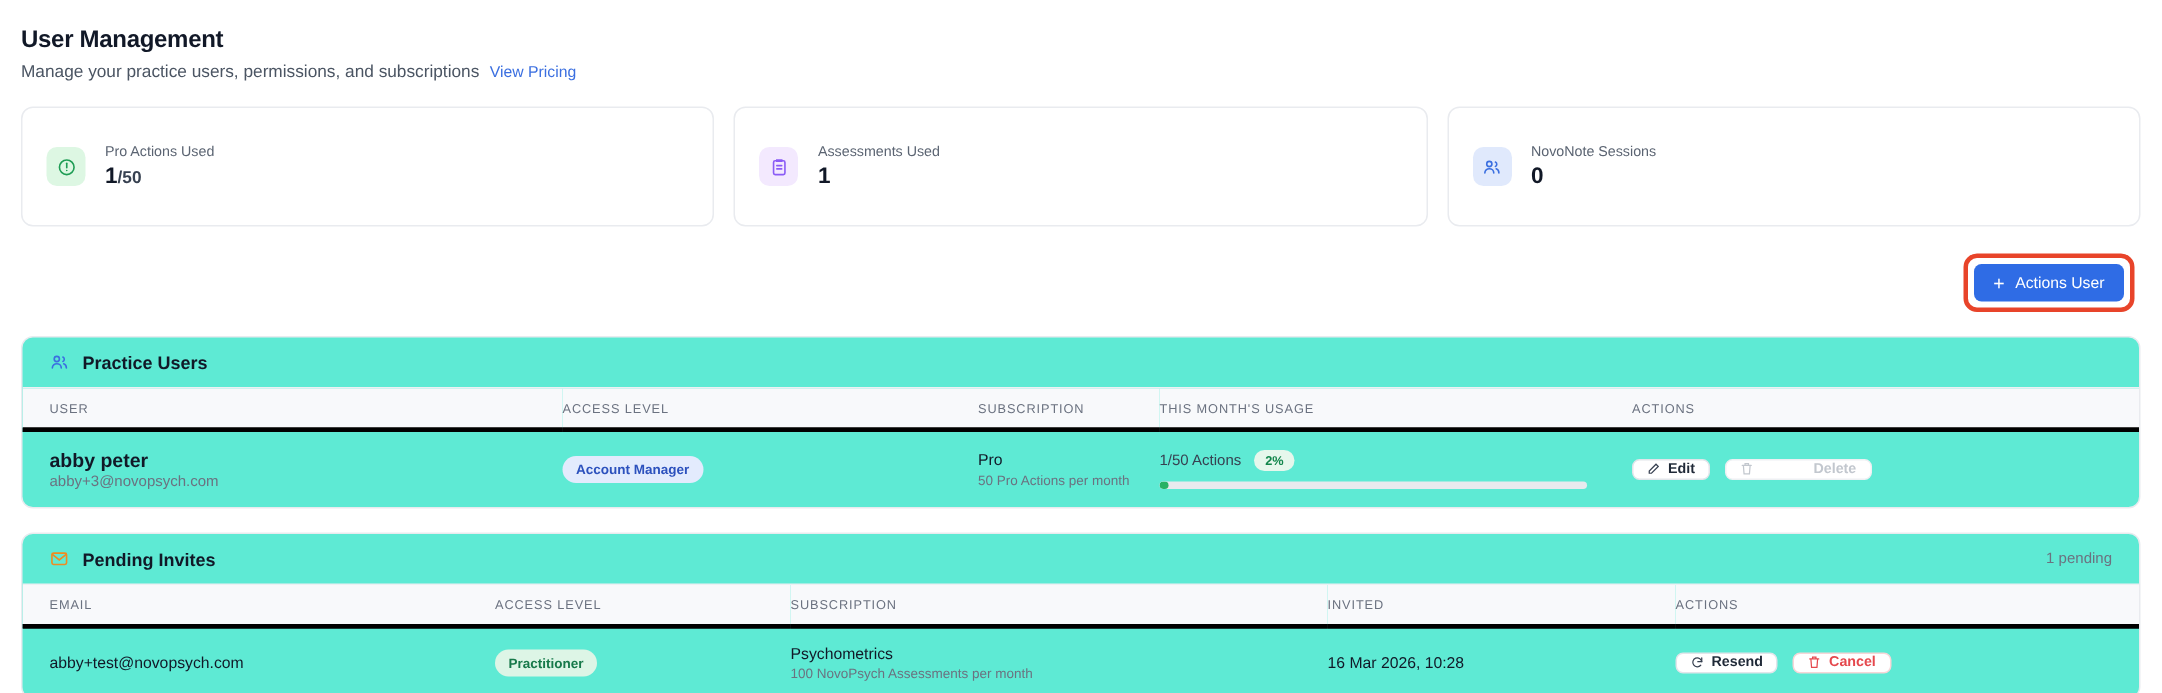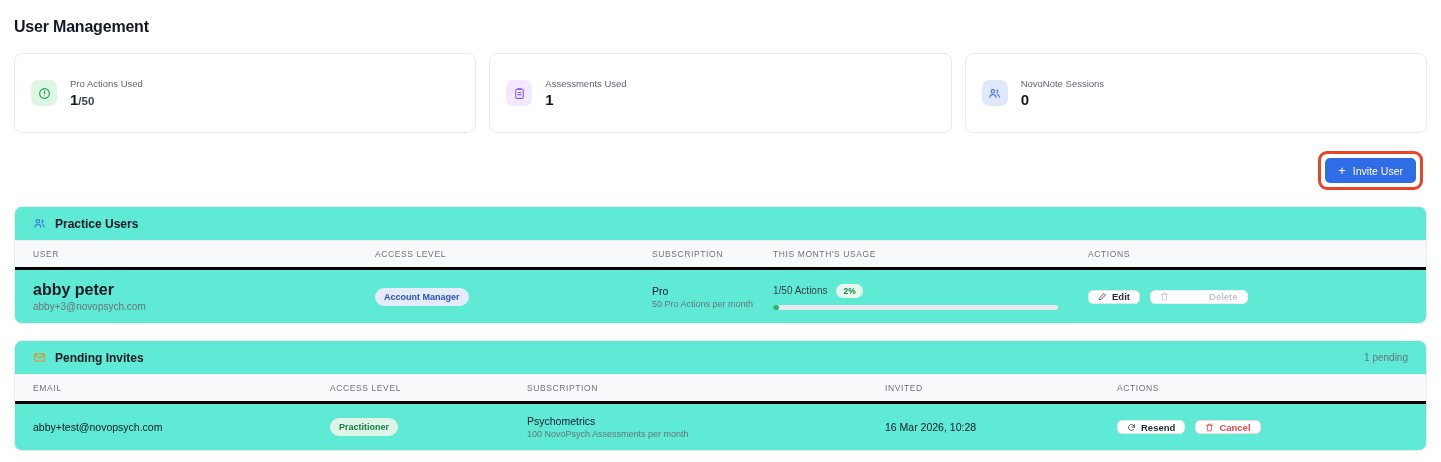--- a/index.html
+++ b/index.html
@@ -87,21 +87,21 @@
     font-size: 8.5px;
     font-weight: normal;
     letter-spacing: 0.6px;
     color: #6b7280;
     padding: 8px 0 8px 0;
     border-bottom: 3px solid #000000;
   }
   td { padding: 11px 0; vertical-align: middle; font-size: 11px; }
   .pad-l { padding-left: 18px; }
 
-  .user-name { font-size: 16px; font-weight: bold; color: #111827; }
+  .user-name { font-size: 13px; font-weight: bold; color: #111827; }
   .user-email { font-size: 10px; color: #6b7280; margin-top: 2px; }
 
   .badge {
     display: inline-block;
     font-size: 9px;
     font-weight: bold;
     padding: 4px 9px;
     border-radius: 11px;
   }
   .badge-blue { background: #e3ebfd; color: #2c51bd; }
@@ -141,20 +141,24 @@
   .cell-actions { white-space: nowrap; }
   svg { display: block; }
 </style>
 </head>
 <body>
 
 <div class="page">
 
   <div>
     <div class="page-title">User Management</div>
+    <div class="subtitle-row">
+      <span class="subtitle">Manage your practice users, permissions, and subscriptions</span>
+      <a class="pricing-link" href="#">View Pricing</a>
+    </div>
   </div>
 
   <div class="stats-row">
 
     <div class="stat-card">
       <div class="stat-icon" style="background:#ddf7e3">
         <svg width="13" height="13" viewBox="0 0 24 24" fill="none" stroke="#1f9d55" stroke-width="2" stroke-linecap="round">
           <circle cx="12" cy="12" r="9"></circle>
             <path d="M12 7v5.5"></path>
             <path d="M12 16h.01"></path>
@@ -193,21 +197,21 @@
         <span class="stat-label">NovoNote Sessions</span>
         <span class="stat-value"><span>0</span><span class="denom"></span></span>
       </div>
     </div>
   </div>
 
   <div class="invite-row">
     <div class="invite-wrap">
       <button class="invite-btn">
         <span class="plus">+</span>
-        <span>Invite User</span>
+        <span>Actions User</span>
       </button>
     </div>
   </div>
 
   <div class="panel">
     <div class="panel-head">
       <span>
         <svg width="13" height="13" viewBox="0 0 24 24" fill="none" stroke="#3b6fe0" stroke-width="2" stroke-linecap="round">
           <circle cx="9" cy="8" r="3.2"></circle>
             <path d="M3.5 19c0-3.2 2.5-5.2 5.5-5.2s5.5 2 5.5 5.2"></path>

